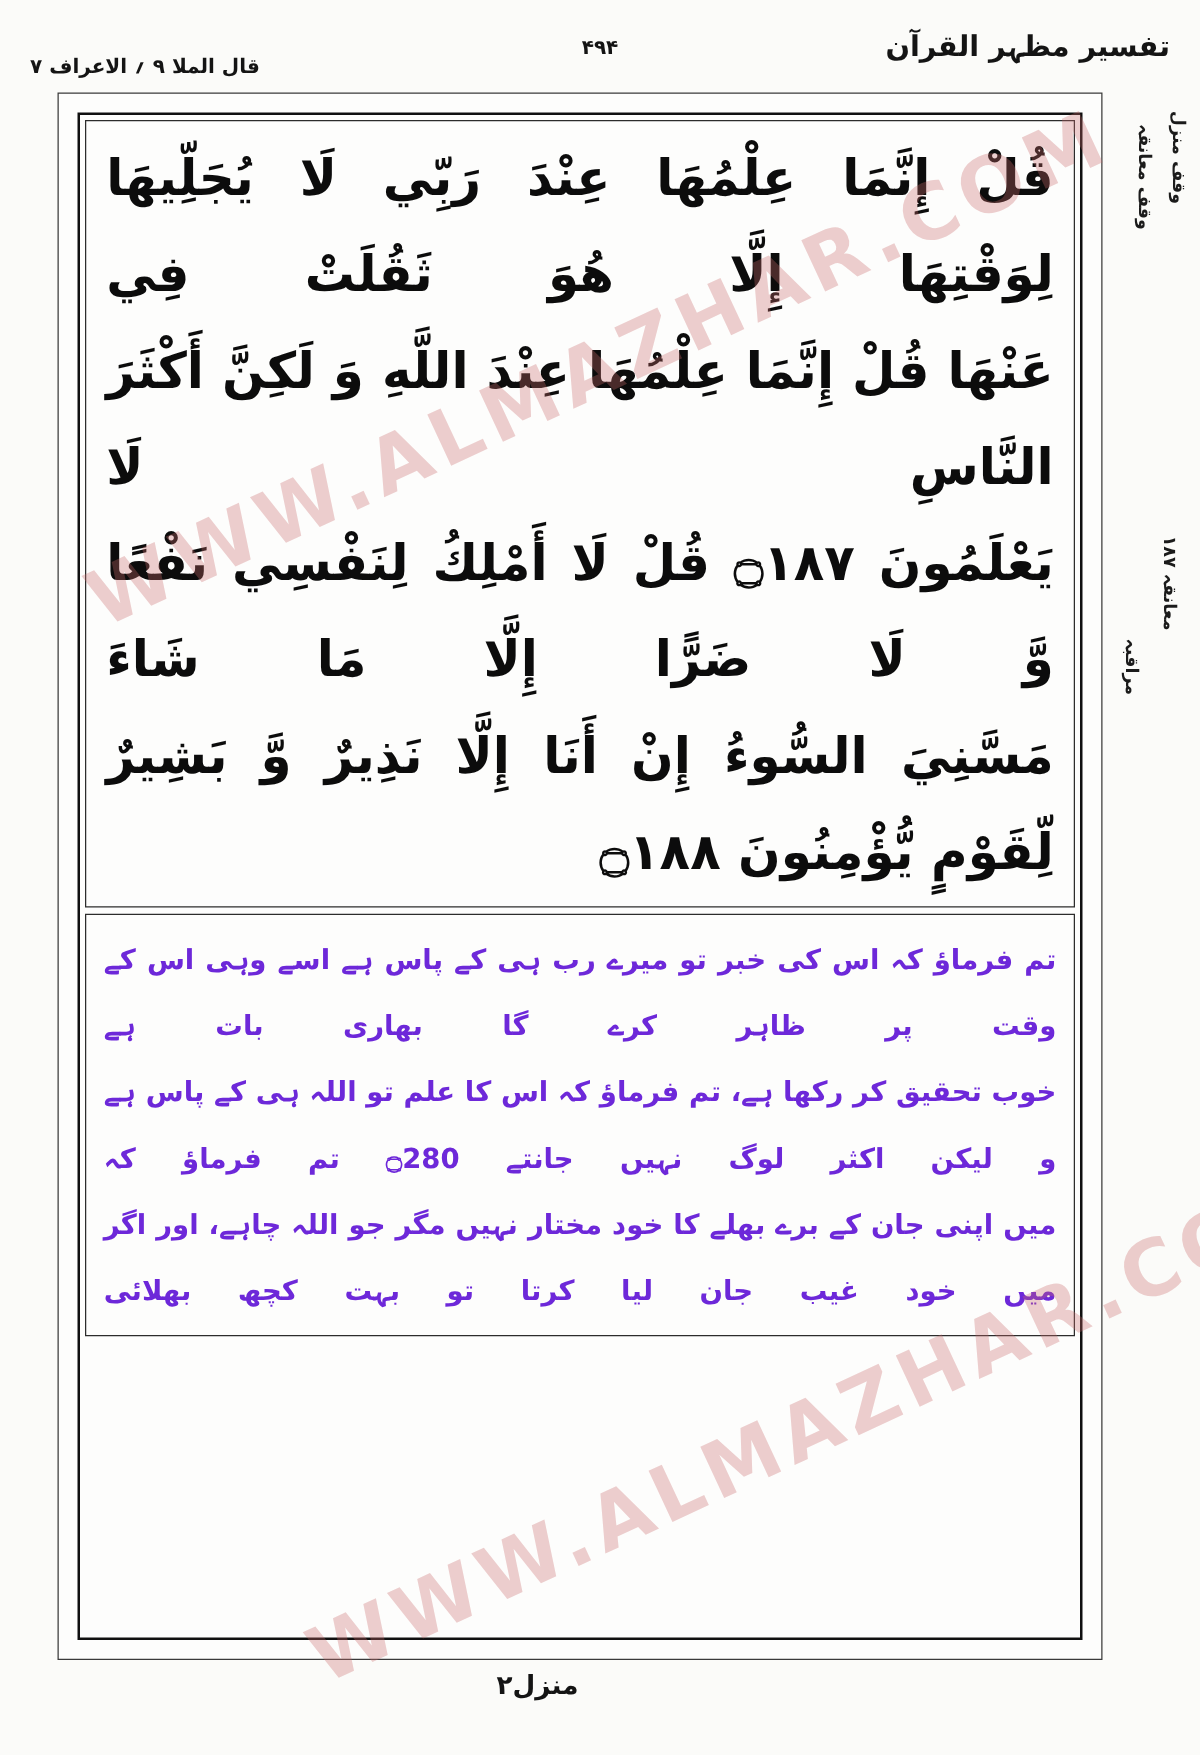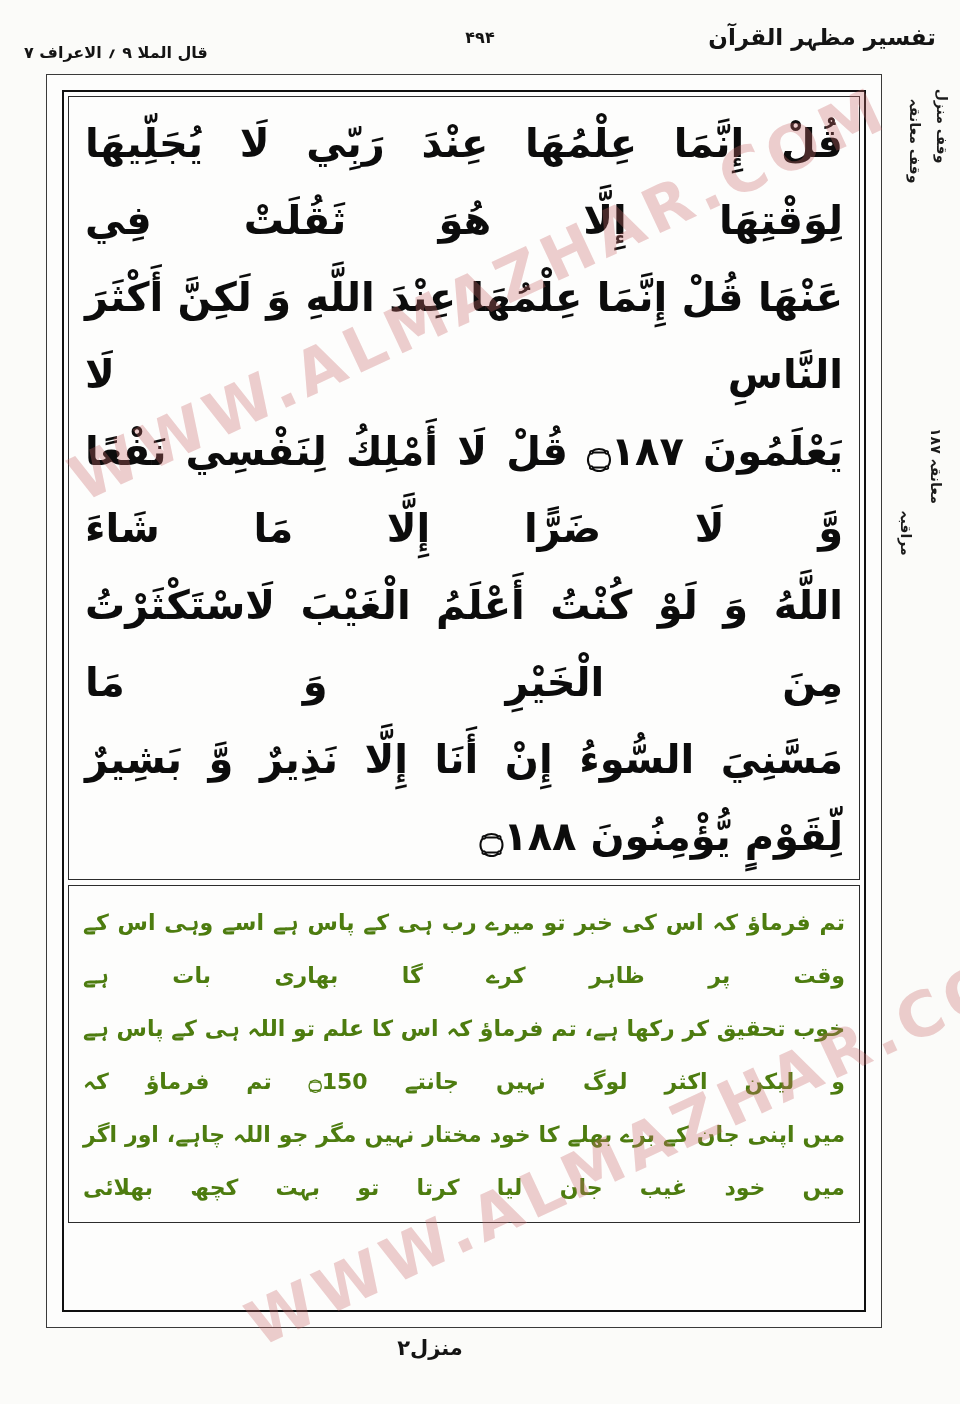--- a/index.html
+++ b/index.html
@@ -60,21 +60,21 @@
   }
   .q-line.end{text-align-last:right;-moz-text-align-last:right;}
   
   .translation{
     padding:10px 14px 8px 14px;
     margin-bottom:12px;
   }
   .t-line{
     font-size:22px;font-weight:bold;line-height:53px;
     text-align:justify;text-align-last:justify;-moz-text-align-last:justify;
-    color:#4d7c0f;
+    color:#6d28d9;
   }
   
   .margin-note{
     position:absolute;
     white-space:nowrap;
     font-size:14px;font-weight:bold;
     direction:rtl;
     transform:rotate(90deg);
     color:#1b1b1b;
   }
@@ -108,27 +108,26 @@
 <div class="wm" style="left:58px;top:450px;">WWW.ALMAZHAR.COM</div>
 <div class="wm" style="left:235px;top:1295px;">WWW.ALMAZHAR.COM</div>
 
 <div class="frame">
   <div class="frame-inner">
 
     <div class="section quran">
       <div class="q-line">قُلْ إِنَّمَا عِلْمُهَا عِنْدَ رَبِّي لَا يُجَلِّيهَا لِوَقْتِهَا إِلَّا هُوَ ثَقُلَتْ فِي</div>
       <div class="q-line">عَنْهَا قُلْ إِنَّمَا عِلْمُهَا عِنْدَ اللَّهِ وَ لَكِنَّ أَكْثَرَ النَّاسِ لَا</div>
       <div class="q-line">يَعْلَمُونَ ۝۱۸۷ قُلْ لَا أَمْلِكُ لِنَفْسِي نَفْعًا وَّ لَا ضَرًّا إِلَّا مَا شَاءَ</div>
-      <div class="q-line">اللَّهُ وَ لَوْ كُنْتُ أَعْلَمُ الْغَيْبَ لَاسْتَكْثَرْتُ مِنَ الْخَيْرِ وَ مَا</div>
       <div class="q-line end">مَسَّنِيَ السُّوءُ إِنْ أَنَا إِلَّا نَذِيرٌ وَّ بَشِيرٌ لِّقَوْمٍ يُّؤْمِنُونَ ۝۱۸۸</div>
     </div>
 
     <div class="section translation">
       <div class="t-line">تم فرماؤ کہ اس کی خبر تو میرے رب ہی کے پاس ہے اسے وہی اس کے وقت پر ظاہر کرے گا بھاری بات ہے</div>
-      <div class="t-line">خوب تحقیق کر رکھا ہے، تم فرماؤ کہ اس کا علم تو اللہ ہی کے پاس ہے و لیکن اکثر لوگ نہیں جانتے ۝150 تم فرماؤ کہ</div>
+      <div class="t-line">خوب تحقیق کر رکھا ہے، تم فرماؤ کہ اس کا علم تو اللہ ہی کے پاس ہے و لیکن اکثر لوگ نہیں جانتے ۝280 تم فرماؤ کہ</div>
       <div class="t-line">میں اپنی جان کے برے بھلے کا خود مختار نہیں مگر جو اللہ چاہے، اور اگر میں خود غیب جان لیا کرتا تو بہت کچھ بھلائی</div>
 
     </div>
 
   </div>
 </div>
 
 <div class="margin-note" style="left:905px;top:118px;">وقف منزل</div>
 <div class="margin-note" style="left:873px;top:133px;">وقف معانقہ</div>
 <div class="margin-note" style="left:898px;top:458px;">معانقہ ۱۸۷</div>

